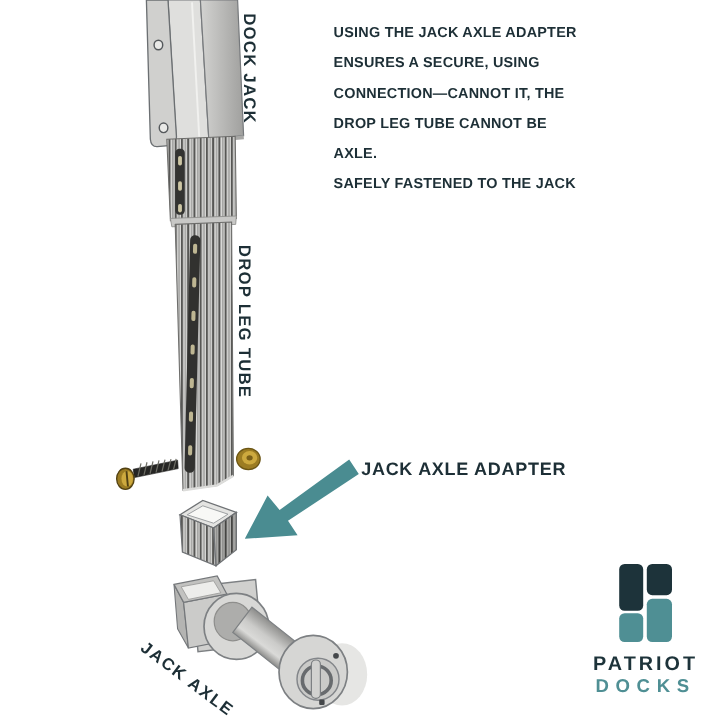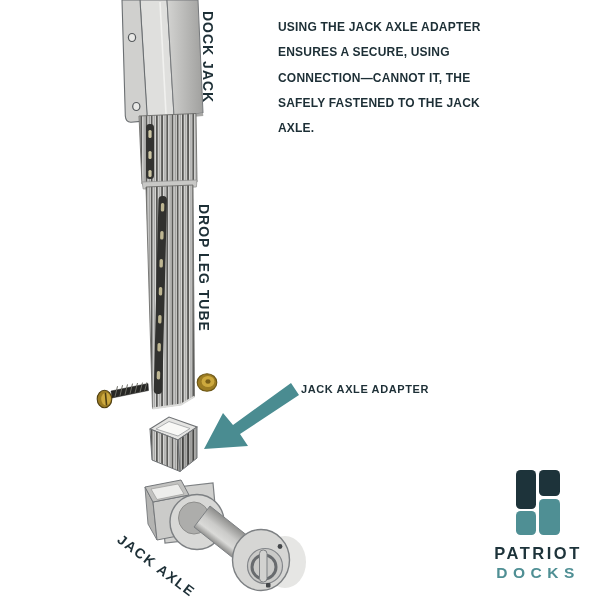--- a/index.html
+++ b/index.html
@@ -30,21 +30,21 @@
     position:absolute;
     writing-mode:vertical-rl;text-orientation:mixed;
     color:var(--dark);font-weight:bold;font-size:14px;letter-spacing:1px;
     white-space:nowrap;
   }
   .lbl-dock-jack{left:200px;top:11px;}
   .lbl-drop-leg{left:196px;top:204px;}
 
   .lbl-adapter{
     position:absolute;left:301px;top:383px;
-    color:var(--dark);font-weight:bold;font-size:11px;letter-spacing:.6px;
+    color:var(--dark);font-weight:bold;font-size:15px;letter-spacing:.6px;
     white-space:nowrap;
   }
   .lbl-axle{
     position:absolute;left:124px;top:531px;
     color:var(--dark);font-weight:bold;font-size:14px;letter-spacing:1.6px;
     white-space:nowrap;
     transform:rotate(37deg);transform-origin:left top;
   }
 
   
@@ -166,22 +166,23 @@
       <rect x="259.5" y="550" width="7.5" height="32" rx="3.6" fill="#d2d2d0" stroke="#7d8083" stroke-width="1"></rect>
     </g>
 
     <polygon points="291,383 233,425 223,413 204,449 248,446 240,434 299,395" fill="#4a8c91"></polygon>
   </svg>
 
   <div class="heading">
     <div>USING THE JACK AXLE ADAPTER</div>
     <div>ENSURES A SECURE, USING</div>
     <div>CONNECTION—CANNOT IT, THE</div>
+    <div>DROP LEG TUBE CANNOT BE</div>
+    <div>AXLE.</div>
     <div>SAFELY FASTENED TO THE JACK</div>
-    <div>AXLE.</div>
   </div>
 
   <div class="vlabel lbl-dock-jack">DOCK JACK</div>
   <div class="vlabel lbl-drop-leg">DROP LEG TUBE</div>
   <div class="lbl-adapter">JACK AXLE ADAPTER</div>
   <div class="lbl-axle">JACK AXLE</div>
 
   <div class="logo">
     <div class="mark">
       <svg width="46" height="66" viewBox="0 0 46 66">

